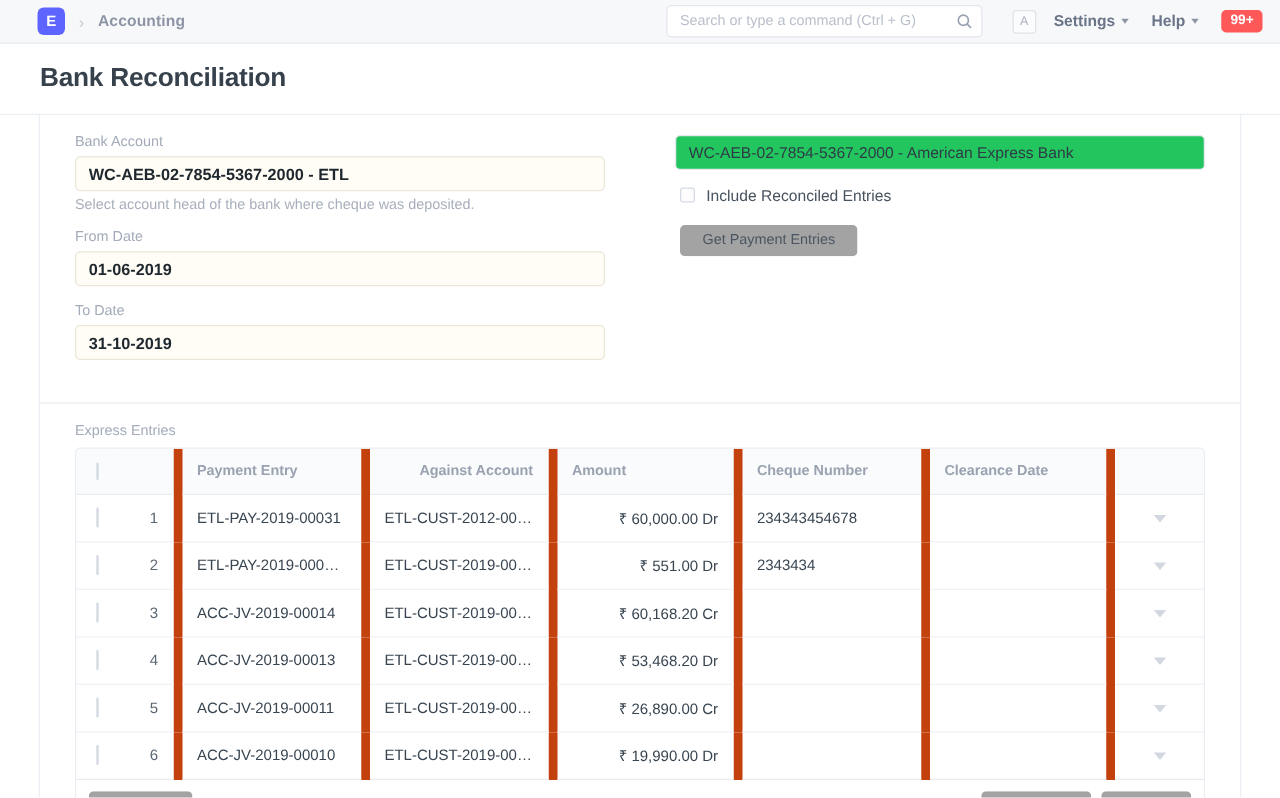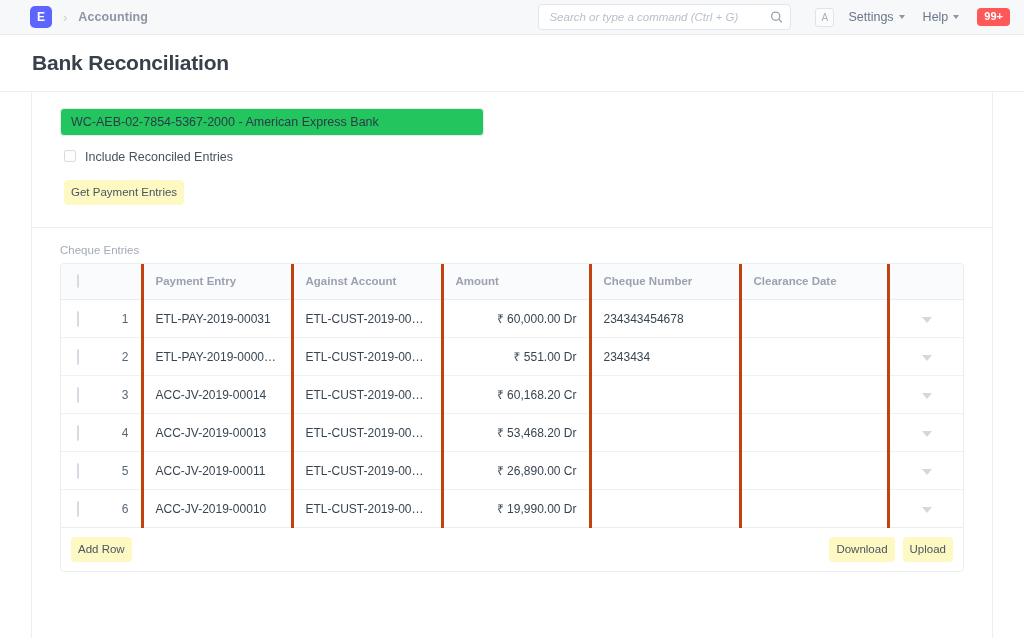--- a/index.html
+++ b/index.html
@@ -60,21 +60,20 @@
   .search-input {
     width: 100%; height: 100%;
     border: 1px solid #e3e6ed;
     border-radius: 4px;
     background: #ffffff;
     font-family: "Liberation Sans", sans-serif;
     font-size: 11.5px;
     color: #495057;
     padding: 0 28px 0 10px;
     outline: none;
-    font-style: italic;
   }
   .search-input::placeholder { color: #b9bfcb; }
   .search-icon {
     position: absolute;
     right: 8px; top: 50%;
     transform: translateY(-50%);
     width: 13px; height: 13px;
     color: #9aa2b1;
     display: flex; align-items: center; justify-content: center;
   }
@@ -84,21 +83,21 @@
     border-radius: 3px;
     background: #fbfcfd;
     color: #aab1be;
     font-size: 10px;
     display: flex; align-items: center; justify-content: center;
     margin-right: 14px;
   }
   .nav-menu {
     color: #6b7588;
     font-size: 12.5px;
-    font-weight: normal;
+    font-weight: bold;
     display: flex; align-items: center; gap: 5px;
     margin-right: 18px;
     cursor: pointer;
   }
   .caret-down {
     width: 0; height: 0;
     border-left: 3.5px solid transparent;
     border-right: 3.5px solid transparent;
     border-top: 4.5px solid #8d95a5;
   }
@@ -191,27 +190,27 @@
     width: 12px; height: 12px;
     border: 1px solid #d6dbe3;
     border-radius: 2.5px;
     background: #fdfdfe;
     flex: none;
     cursor: pointer;
   }
   .cbox-label { font-size: 12.5px; color: #46525e; }
   .btn {
     display: inline-block;
-    background: #fef9c3;
+    background: #a3a3a3;
     border: 1px solid transparent;
     border-radius: 4px;
     color: #4a5561;
     font-family: "Liberation Sans", sans-serif;
     font-size: 11.5px;
-    padding: 5px 6px;
+    padding: 5px 17px;
     cursor: pointer;
     line-height: 1.1;
   }
   .btn-wrap { margin: 16px 0 0 4px; }
 
   
   .grid-section { padding: 16px 28px 0; }
   .grid-title {
     font-size: 11.5px;
     color: #a3abb9;
@@ -240,27 +239,27 @@
     padding: 10px 12px;
     height: 34px;
     overflow: hidden;
     white-space: nowrap;
     text-overflow: ellipsis;
   }
   tbody tr:last-child td { border-bottom: 1px solid #e9ecf1; }
   .c-check { width: 34px; text-align: center !important; padding: 10px 0 !important; }
   .c-idx   { width: 47px; text-align: right !important; padding-right: 12px !important; color: #5a6673; }
   .c-pe    { width: 150px; }
-  .c-acct  { width: 150px; }
+  .c-acct  { width: 150px; text-align: right; }
   .c-amt   { width: 148px; text-align: right; }
   .c-chq   { width: 150px; }
   .c-clr   { width: 148px; }
   .c-drop  { width: 76px; text-align: center !important; }
   th.c-check, th.c-idx { border-right: none; }
-  thead th.sepr, tbody td.sepr { border-right: 3px solid #c2410c; }
+  thead th.sepr, tbody td.sepr { border-right: 7px solid #c2410c; }
   .chevron {
     display: inline-block;
     width: 0; height: 0;
     border-left: 5px solid transparent;
     border-right: 5px solid transparent;
     border-top: 6px solid #d3d8e0;
     cursor: pointer;
   }
   .grid-foot {
     display: flex;
@@ -308,37 +307,52 @@
   <h1 class="page-title">Bank Reconciliation</h1>
 </div>
 
 <div class="page-body">
   <div class="gutter-left"></div>
 
   <div class="content">
 
     <div class="form-section">
 
+      <div class="col">
+        <div class="field">
+          <label class="field-label">Bank Account</label>
+          <input class="ctrl highlight" type="text" value="WC-AEB-02-7854-5367-2000 - ETL" style="">
+          <span class="field-desc">Select account head of the bank where cheque was deposited.</span>
+        </div>
+        <div class="field" style="margin-top:14px;">
+          <label class="field-label">From Date</label>
+          <input class="ctrl highlight" type="text" value="01-06-2019" style="">
+        </div>
+        <div class="field" style="margin-top:14px;">
+          <label class="field-label">To Date</label>
+          <input class="ctrl highlight" type="text" value="31-10-2019" style="">
+        </div>
+      </div>
 
       <div class="col">
         <div class="field">
           <input class="ctrl" type="text" value="WC-AEB-02-7854-5367-2000 - American Express Bank" style="">
         </div>
         <div class="checkbox-row">
           <span class="cbox"></span>
           <span class="cbox-label">Include Reconciled Entries</span>
         </div>
         <div class="btn-wrap">
           <button class="btn">Get Payment Entries</button>
         </div>
       </div>
     </div>
 
     <div class="grid-section">
-      <div class="grid-title">Cheque Entries</div>
+      <div class="grid-title">Express Entries</div>
 
       <div class="grid">
         <table>
           <thead>
             <tr>
               <th class="c-check">
                 <span class="cbox"></span>
               </th>
               <th class="c-idx sepr"></th>
               <th class="c-pe sepr">Payment Entry</th>
@@ -347,21 +361,21 @@
               <th class="c-chq sepr">Cheque Number</th>
               <th class="c-clr sepr">Clearance Date</th>
               <th class="c-drop"></th>
             </tr>
           </thead>
           <tbody id="grid-body">
               <tr>
                 <td class="c-check"><span class="cbox"></span></td>
                 <td class="c-idx sepr">1</td>
                 <td class="c-pe sepr">ETL-PAY-2019-00031</td>
-                <td class="c-acct sepr">ETL-CUST-2019-00008</td>
+                <td class="c-acct sepr">ETL-CUST-2012-00003</td>
                 <td class="c-amt sepr">₹ 60,000.00 Dr</td>
                 <td class="c-chq sepr">234343454678</td>
                 <td class="c-clr sepr"></td>
                 <td class="c-drop"><span class="chevron"></span></td>
               </tr>
               <tr>
                 <td class="c-check"><span class="cbox"></span></td>
                 <td class="c-idx sepr">2</td>
                 <td class="c-pe sepr">ETL-PAY-2019-00008-1</td>
                 <td class="c-acct sepr">ETL-CUST-2019-00005</td>

